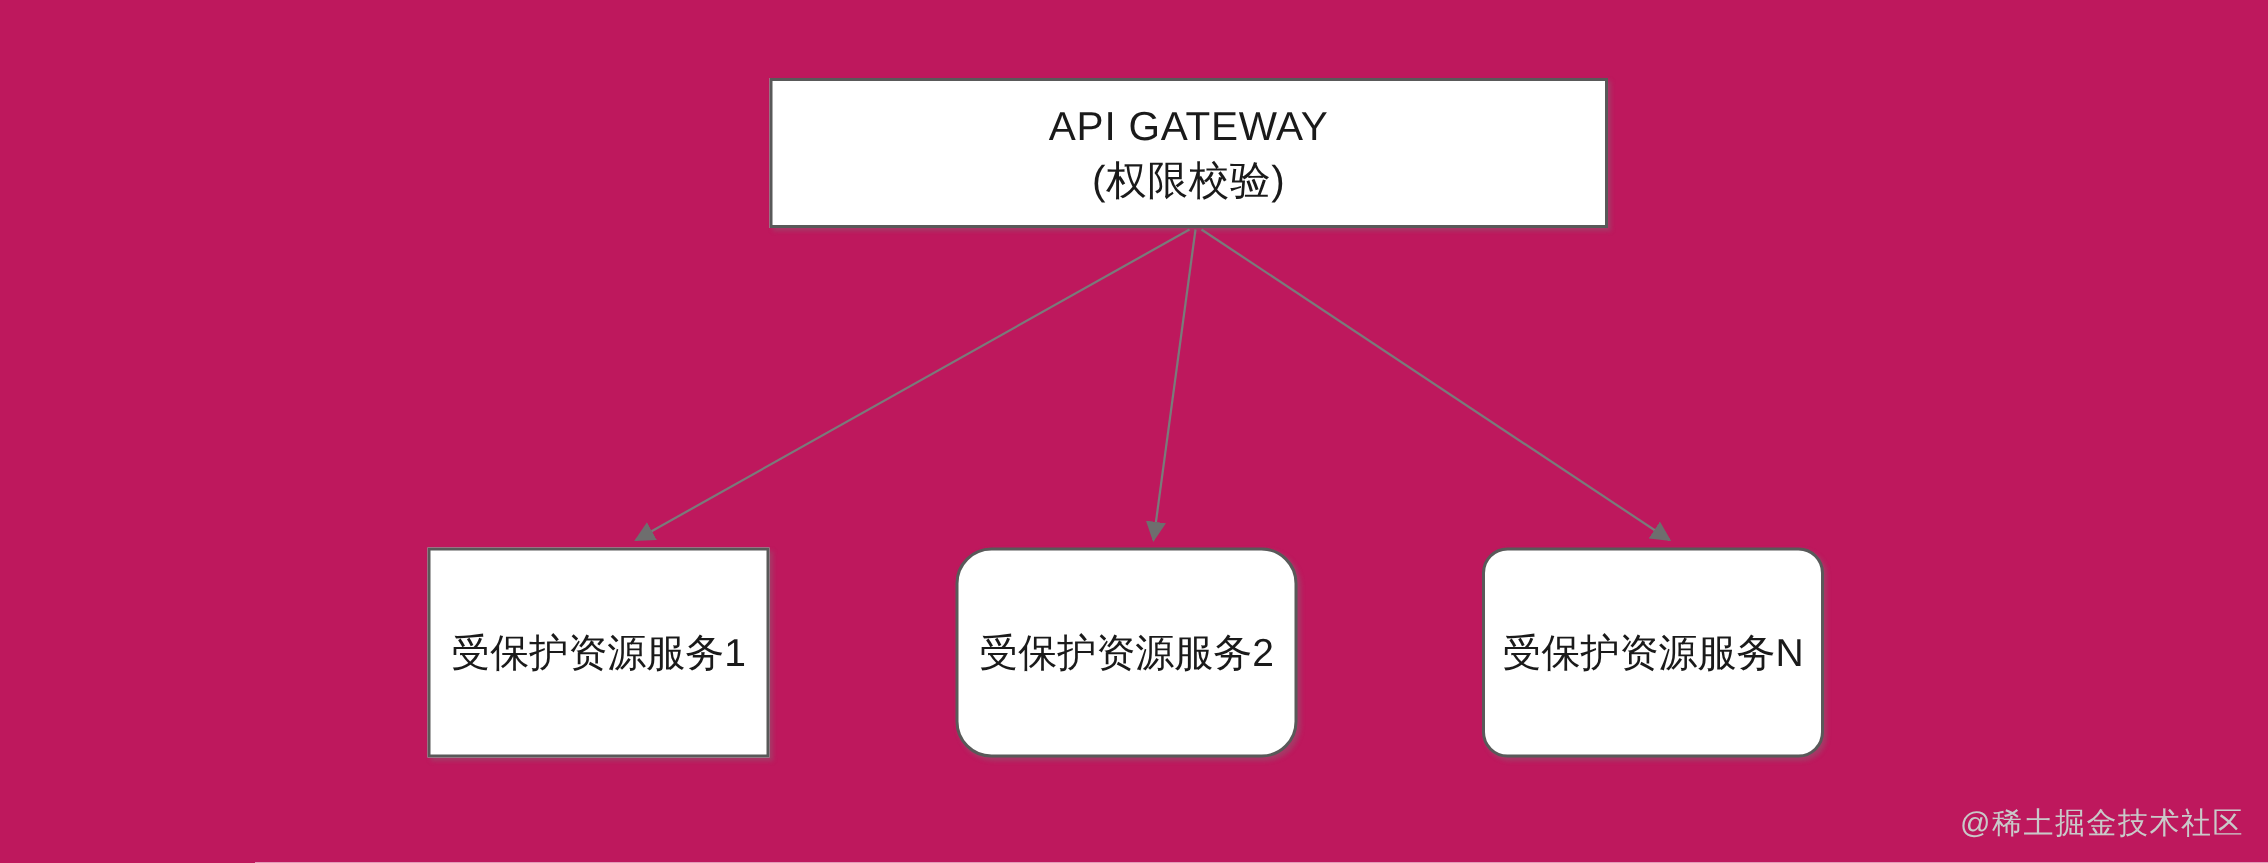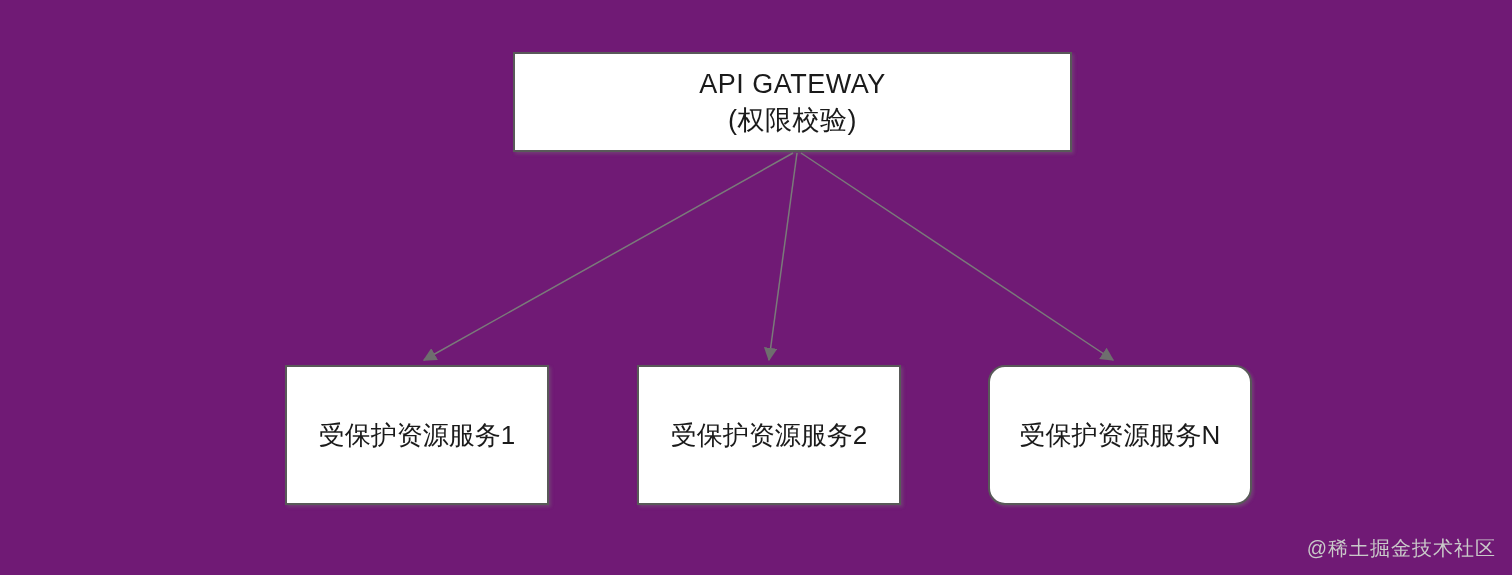--- a/index.html
+++ b/index.html
@@ -4,21 +4,21 @@
 <style>
   html, body {
     margin: 0;
     padding: 0;
     background: #ffffff;
   }
   .canvas {
     position: relative;
     width: 1512px;
     height: 575px;
-    background: #701a75;
+    background: #be185d;
     overflow: hidden;
     font-family: "Liberation Sans", "DejaVu Sans", sans-serif;
   }
   .arrows {
     position: absolute;
     left: 0;
     top: 0;
     width: 1512px;
     height: 575px;
     pointer-events: none;
@@ -40,26 +40,26 @@
     left: 513px;
     top: 52px;
     width: 559px;
     height: 100px;
     font-size: 27px;
     line-height: 36px;
     letter-spacing: 0.5px;
   }
   .node.service {
     top: 365px;
-    width: 264px;
+    width: 228px;
     height: 140px;
     font-size: 26px;
   }
   .node.s1 { left: 285px; }
-  .node.s2 { left: 637px; }
+  .node.s2 { left: 637px; border-radius: 24px; }
   .node.s3 { left: 988px; border-radius: 17px; }
   .watermark {
     position: absolute;
     right: 16px;
     bottom: 13px;
     font-size: 20px;
     color: #c9c9c9;
     letter-spacing: 1px;
     user-select: none;
     margin-top: 24px;

